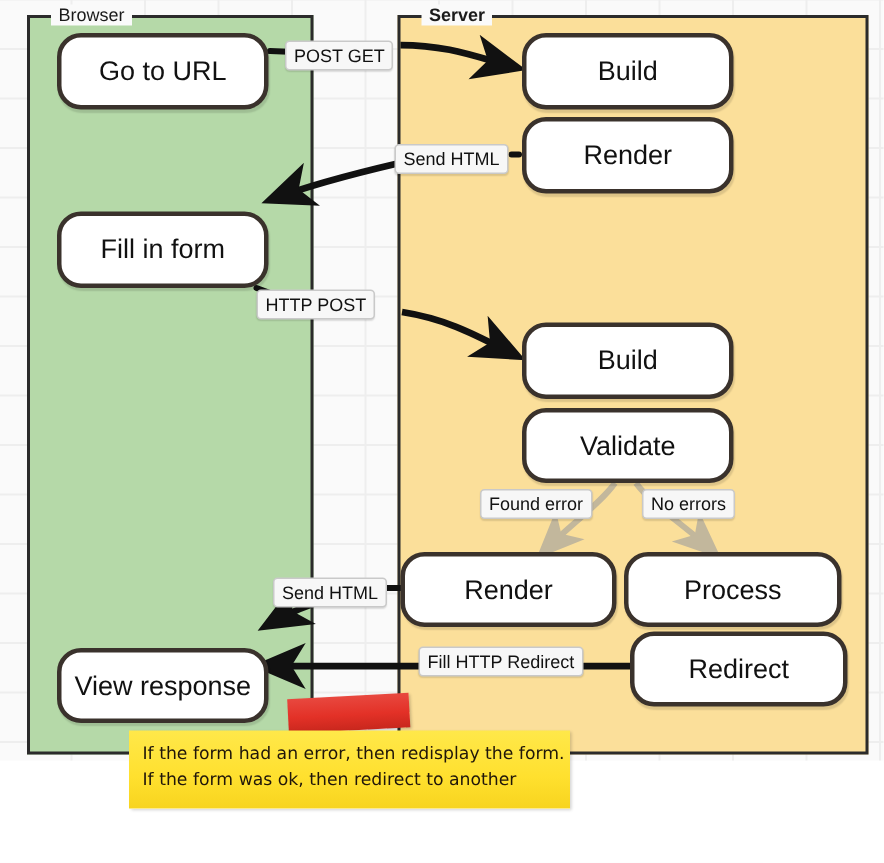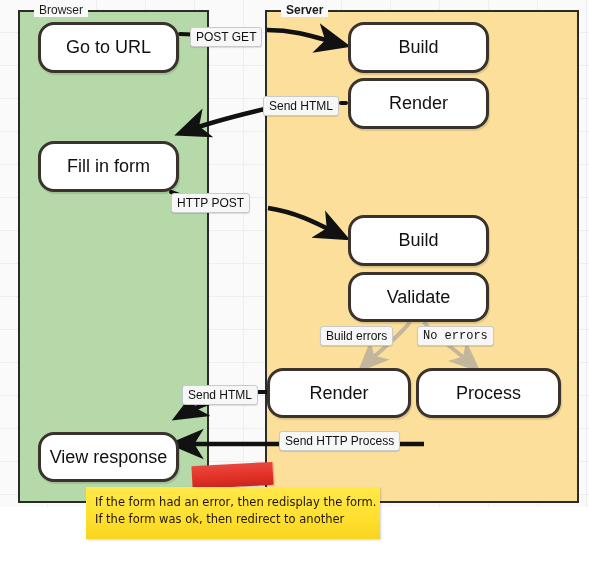--- a/index.html
+++ b/index.html
@@ -182,34 +182,37 @@
   </div>
 
   <div class="node" id="node-render-2" style="left:267px; top:368px; width:144px; height:50px;">
     <span>Render</span>
   </div>
 
   <div class="node" id="node-process" style="left:416px; top:368px; width:145px; height:50px;">
     <span>Process</span>
   </div>
 
+  <div class="node" id="node-redirect" style="left:420px; top:421px; width:145px; height:50px;">
+    <span>Redirect</span>
+  </div>
 
   <div class="edge-label" style="left:190px; top:27px;">POST GET</div>
 
   <div class="edge-label" style="left:263px; top:96px;">Send HTML</div>
 
   <div class="edge-label" style="left:171px; top:193px;">HTTP POST</div>
 
-  <div class="edge-label" style="left:320px; top:326px;">Build errors</div>
-
-  <div class="edge-label" style="left:417px; top:326px;font-family:Liberation Mono, monospace;">No errors</div>
+  <div class="edge-label" style="left:320px; top:326px;">Found error</div>
+
+  <div class="edge-label" style="left:428px; top:326px;">No errors</div>
 
   <div class="edge-label" style="left:182px; top:385px;">Send HTML</div>
 
-  <div class="edge-label" style="left:279px; top:431px;">Send HTTP Process</div>
+  <div class="edge-label" style="left:279px; top:431px;">Fill HTTP Redirect</div>
 
   <div id="red-tape"></div>
 
   <div id="sticky-note">
     <div class="note-line first">If the form had an error, then redisplay the form.</div>
     <div class="note-line">If the form was ok, then redirect to another</div>
   </div>
 
 </div>
 

